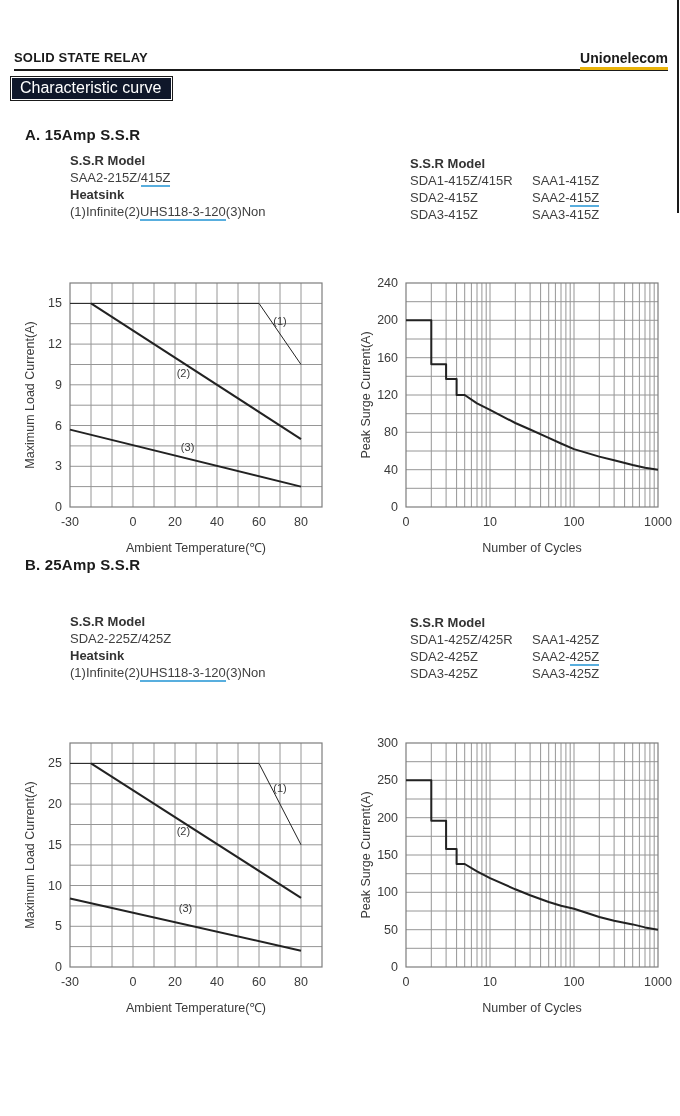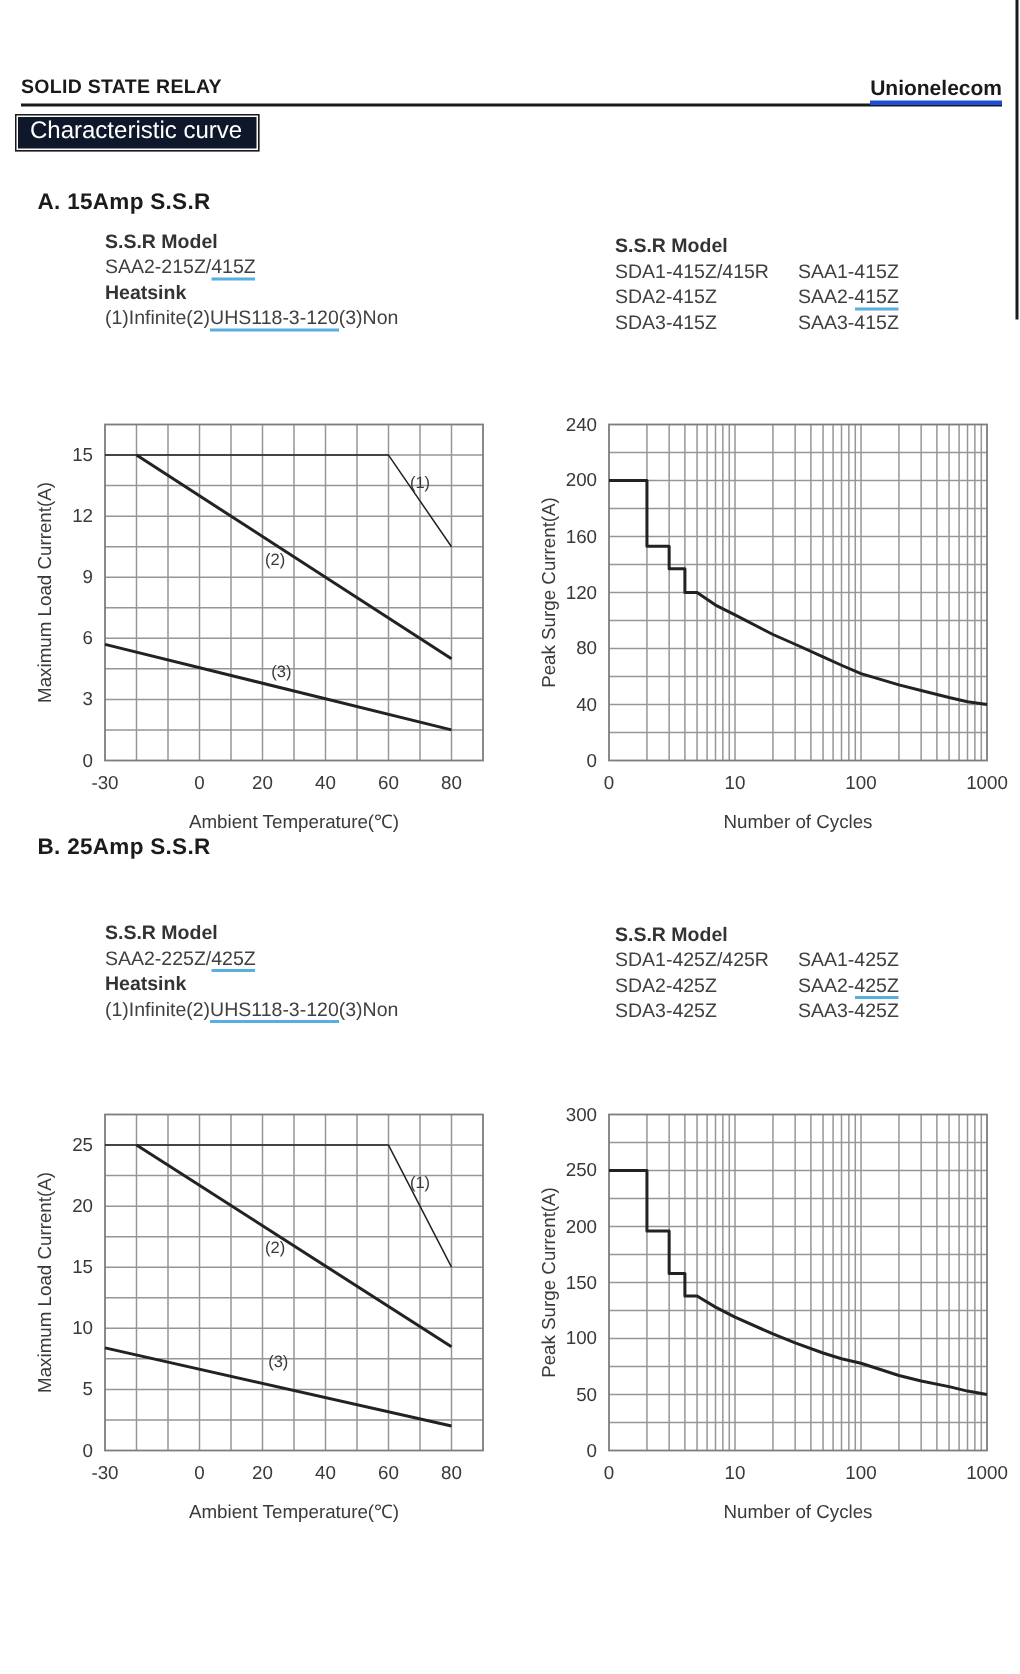--- a/index.html
+++ b/index.html
@@ -2,21 +2,21 @@
 <html><head>
 <meta charset="utf-8">
 <style>
   html,body{margin:0;padding:0;background:#e8e8e8;}
   .page{position:relative;width:680px;height:1116px;background:#ffffff;
         font-family:"Liberation Sans",sans-serif;color:#404040;overflow:hidden;margin:0 auto;}
   .edge-line{position:absolute;right:1px;top:0;width:2px;height:213px;background:#1a1a1a;}
   .hdr{position:absolute;left:14px;right:12px;top:50px;display:flex;justify-content:space-between;
        align-items:flex-end;border-bottom:2px solid #1a1a1a;padding-bottom:4px;text-align:center;}
   .hdr-title{font-size:13px;font-weight:bold;color:#1a1a1a;letter-spacing:.2px;}
-  .hdr-brand{font-size:14px;font-weight:bold;color:#1a1a1a;border-bottom:3px solid #1d4ed8;
+  .hdr-brand{font-size:14px;font-weight:bold;color:#1a1a1a;border-bottom:3px solid #eab308;
              margin-bottom:-5px;padding-bottom:1px;}
   .banner{position:absolute;left:10px;top:76px;background:#0f172a;color:#ffffff;
           font-size:16px;padding:3px 12px 4px 10px;box-shadow:inset 0 0 0 1px #1a1a1a, inset 0 0 0 2px #fdfdfd;}
   .sec-head{position:absolute;font-size:15px;font-weight:bold;color:#1b1b1b;letter-spacing:.2px;}
   .models{position:absolute;font-size:13px;line-height:17px;color:#404040;}
   .models .bold{font-weight:bold;color:#333;}
   .mgrid{position:absolute;font-size:13px;line-height:17px;color:#404040;display:grid;
          grid-template-columns:122px auto;column-gap:0;}
   .mgrid .bold{font-weight:bold;color:#333;grid-column:1 / span 2;}
   .lnk{border-bottom:2px solid #a3a3a3;cursor:pointer;text-align:center;}
@@ -155,21 +155,21 @@
         <text x="46" y="14.0" font-size="12.5" fill="#3a3a3a" text-anchor="end">240</text>
         <text x="180" y="279" font-size="12.5" fill="#3a3a3a" text-anchor="middle">Number of Cycles</text>
         <text x="18" y="122" font-size="12.5" fill="#3a3a3a" text-anchor="middle" transform="rotate(-90 18 122)">Peak Surge Current(A)</text>
       </svg>
     </div>
 
   <div class="sec-head" style="left:25px;top:556px;">B. 25Amp S.S.R</div>
 
   <div class="models" style="left:70px;top:613px;">
     <div class="bold">S.S.R Model</div>
-    <div><span>SAA2-225Z/</span><span class="lnk" style="border-bottom-color: rgb(88, 174, 222);">425Z</span></div>
+    <div>SDA2-225Z/425Z</div>
     <div class="bold">Heatsink</div>
     <div><span>(1)Infinite(2)</span><span class="lnk" style="border-bottom-color: rgb(88, 174, 222);">UHS118-3-120</span><span>(3)Non</span></div>
   </div>
 
   <div class="mgrid" style="left:410px;top:614px;">
     <div class="bold">S.S.R Model</div>
     <div>SDA1-425Z/425R</div>
     <div>SAA1-425Z</div>
     <div>SDA2-425Z</div>
     <div><span>SAA2-</span><span class="lnk" style="border-bottom-color: rgb(88, 174, 222);">425Z</span></div>

